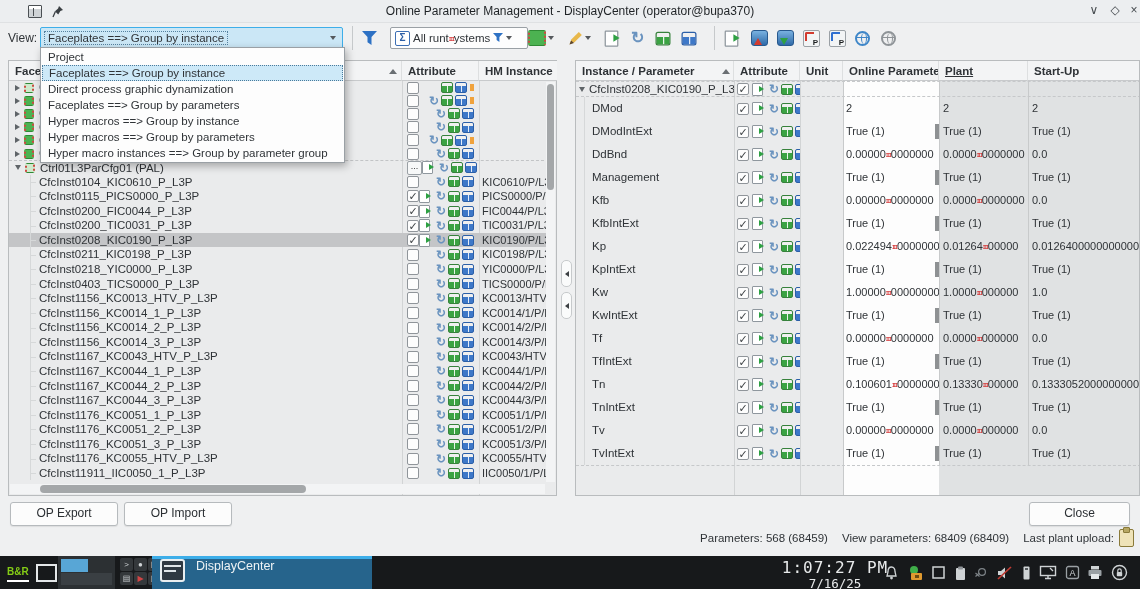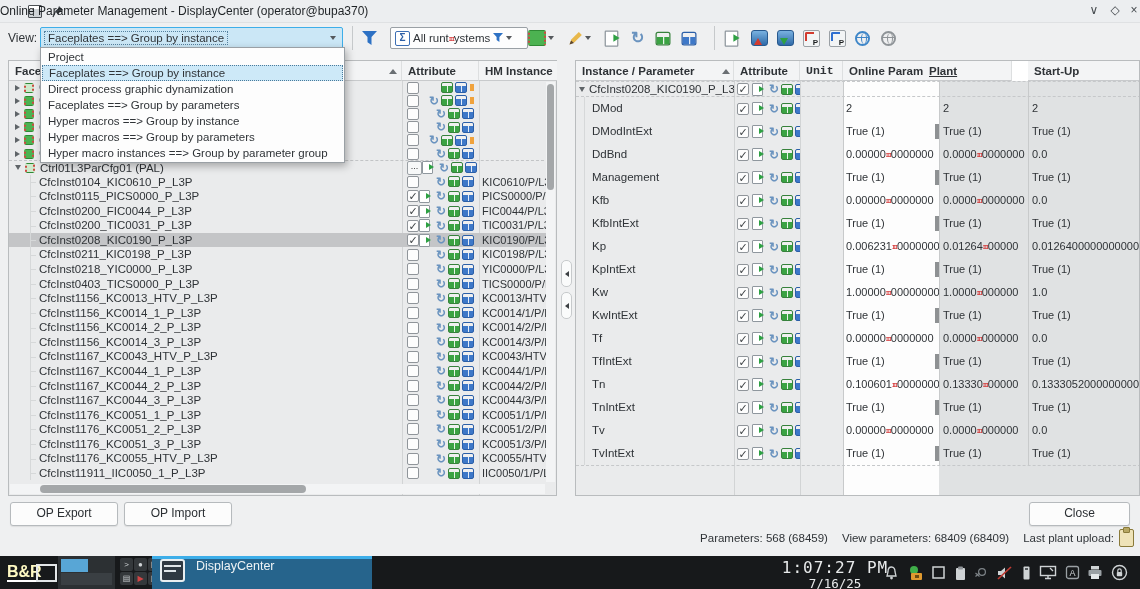--- a/index.html
+++ b/index.html
@@ -3,21 +3,21 @@
 <meta charset="utf-8">
 <style>
   html,body{margin:0;padding:0;}
   #app{position:relative;width:1140px;height:589px;font-family:"Liberation Sans",sans-serif;color:#2f3337;background:#eff0f1;overflow:hidden;}
   
   #win{position:absolute;left:0;top:0;width:1140px;height:556px;background:#eff0f1;}
   #titlebar{position:absolute;left:0;top:0;width:100%;height:22px;background:#eceef0;border-bottom:1px solid #dfe1e3;}
   #ttl-appicon{position:absolute;left:28px;top:5px;width:12px;height:11px;border:1px solid #4a4f53;border-radius:1px;background:linear-gradient(#fff 0 3px,#cfd3d6 3px);}
   #ttl-appicon::after{content:"";position:absolute;left:4px;top:2px;bottom:1px;border-left:1px solid #4a4f53;}
   #ttl-pin{position:absolute;left:52px;top:4px;}
-  #ttl-text{position:absolute;left:0;right:0;top:4px;font-size:12px;color:#1f2326;}
+  #ttl-text{position:absolute;left:0;right:0;top:4px;text-align:center;font-size:12px;color:#1f2326;}
   .wctl{position:absolute;top:3px;font-size:12px;color:#474c50;width:16px;text-align:center;cursor:default;}
   
   #toolbar{position:absolute;left:0;top:22px;width:100%;height:34px;}
   #view-label{position:absolute;left:8px;top:9px;font-size:12px;}
   #view-combo{position:absolute;left:40px;top:5px;width:301px;height:20px;background:#cbe7f6;border:1px solid #3daee9;border-radius:2px;display:flex;align-items:center;}
   #view-combo .val{margin-left:3px;padding:0 3px;font-size:11.5px;border:1px dotted #54819f;white-space:nowrap;}
   .caret{width:0;height:0;border-left:3.5px solid transparent;border-right:3.5px solid transparent;border-top:4px solid #55595d;display:inline-block;}
   #view-combo .caret{position:absolute;right:6px;top:8px;}
   .tsep{position:absolute;top:4px;width:1px;height:24px;background:#c6c9cb;}
   .tbtn{position:absolute;top:6px;height:20px;display:flex;align-items:center;gap:2px;}
@@ -108,21 +108,21 @@
   .rc.plant{left:363px;width:89px;padding-left:3px;border-left:1px solid #c8cacb;}
   .rc.startup{left:452px;width:113px;padding-left:3px;border-left:1px solid #c8cacb;}
   .valbar{position:absolute;right:0;top:4px;width:4px;height:15px;background:#8e9193;}
   
   .fbtn{position:absolute;top:502px;height:22px;background:#fcfcfc;border:1px solid #b6babd;border-radius:3px;font-size:12px;color:#2b2f33;text-align:center;line-height:21px;box-shadow:0 1px 1px rgba(0,0,0,.08);}
   #statusbar{position:absolute;right:26px;top:532px;display:flex;gap:14px;font-size:11.5px;color:#2f3337;}
   #clip-icon{position:absolute;right:6px;top:529px;width:13px;height:16px;background:#efe3b8;border:1px solid #8a7a3a;border-radius:2px;}
   #clip-icon::before{content:"";position:absolute;left:3px;top:-3px;width:5px;height:4px;background:#b7a763;border:1px solid #8a7a3a;border-radius:1px;}
   
   #taskbar{position:absolute;left:0;top:556px;width:1140px;height:33px;background:#17191b;}
-  #tb-brand{position:absolute;left:7px;top:0;line-height:33px;color:#fef9c3;font-weight:bold;font-size:16px;border-bottom:2px solid #fff;height:20px;line-height:24px;top:4px;}
+  #tb-brand{position:absolute;left:7px;top:0;line-height:33px;color:#84cc16;font-weight:bold;font-size:10px;border-bottom:2px solid #fff;height:20px;line-height:24px;top:4px;}
   #tb-winicon{position:absolute;left:36px;top:8px;width:17px;height:14px;border:2px solid #e4e7e9;background:transparent;}
   #tb-thumb{position:absolute;left:58px;top:0;width:57px;height:33px;background:#2c3033;}
   #tb-thumb .mini{position:absolute;left:3px;top:3px;width:27px;height:13px;background:#58a6d6;}
   #tb-thumb .mini2{position:absolute;left:3px;top:17px;right:3px;height:12px;background:#3a3f43;}
   #tb-grid{position:absolute;left:120px;top:2px;display:grid;grid-template-columns:repeat(3,13px);grid-template-rows:repeat(2,13px);gap:1px;}
   .tg-ico{background:#34383b;color:#cfd3d5;font-size:8px;line-height:13px;text-align:center;border-radius:2px;}
   .tg-ico.red{color:#d04545;}
   #tb-task{position:absolute;left:152px;top:0;width:220px;height:33px;background:#26648c;border-top:3px solid #3daee9;box-sizing:border-box;display:flex;align-items:flex-start;}
   #tb-task .appico{width:21px;height:19px;border:2px solid #e9eef0;border-radius:3px;margin-left:8px;position:relative;background:#2f3942;}
   #tb-task .appico::before{content:"";position:absolute;left:2px;right:2px;top:4px;border-top:2px solid #dfe5e8;}
@@ -663,23 +663,23 @@
         </div>
     </div>
 
     <div class="sphandle" style="top:260px;"></div>
     <div class="sphandle" style="top:292px;"></div>
 
     <div id="rpanel" class="panel">
       <div class="ph" style="left:0;width:158px;">Instance / Parameter</div>
       <span class="sort" style="left:146px;"></span>
       <div class="ph" style="left:158px;width:66px;">Attribute</div>
-      <div class="ph" style="left:224px;width:43px;font-family:Liberation Mono, monospace;">Unit</div>
+      <div class="ph" style="left:224px;width:43px;">Unit</div>
       <div class="ph" style="left:267px;width:96px;">Online Parameter</div>
-      <div class="ph" style="left:347px;width:89px;text-decoration:underline;">Plant</div>
+      <div class="ph" style="left:363px;width:89px;text-decoration:underline;">Plant</div>
       <div class="ph" style="left:452px;width:113px;border-right:none;">Start-Up</div>
       <div class="pbody">
         <div id="rbody-bglayers">
           <div class="col-online"></div>
           <div class="col-plant"></div>
           <div class="col-startup"></div>
           <div class="colline" style="left:158px;"></div>
           <div class="colline" style="left:224px;"></div>
           <div class="colline" style="left:267px;background:#c8cacb;"></div>
         </div>
@@ -804,21 +804,21 @@
               <div class="rc attr">
                 <span class="cb on">✓</span>
                 <span class="icg">
                   <span class="ic-file"></span>
                   <span class="ic-sync">↻</span>
                   <span class="ic-tg"></span>
                   <span class="ic-tb"></span>
                 </span>
               </div>
               <div class="rc unit"></div>
-              <div class="rc online"><span class="num">0.006231</span><span class="trunc">ɪɪɪ</span><span class="num">00000000</span></div>
+              <div class="rc online"><span class="num">0.022494</span><span class="trunc">ɪɪɪ</span><span class="num">00000000</span></div>
               <div class="rc plant"><span class="num">0.01264</span><span class="trunc">ɪɪɪ</span><span class="num">00000</span></div>
               <div class="rc startup"><span class="num">0.012640000000000000</span></div>
             </div>
             <div class="rrow">
               <div class="rc name"><span class="lbl">KpIntExt</span></div>
               <div class="rc attr">
                 <span class="cb on">✓</span>
                 <span class="icg">
                   <span class="ic-file"></span>
                   <span class="ic-sync">↻</span>

